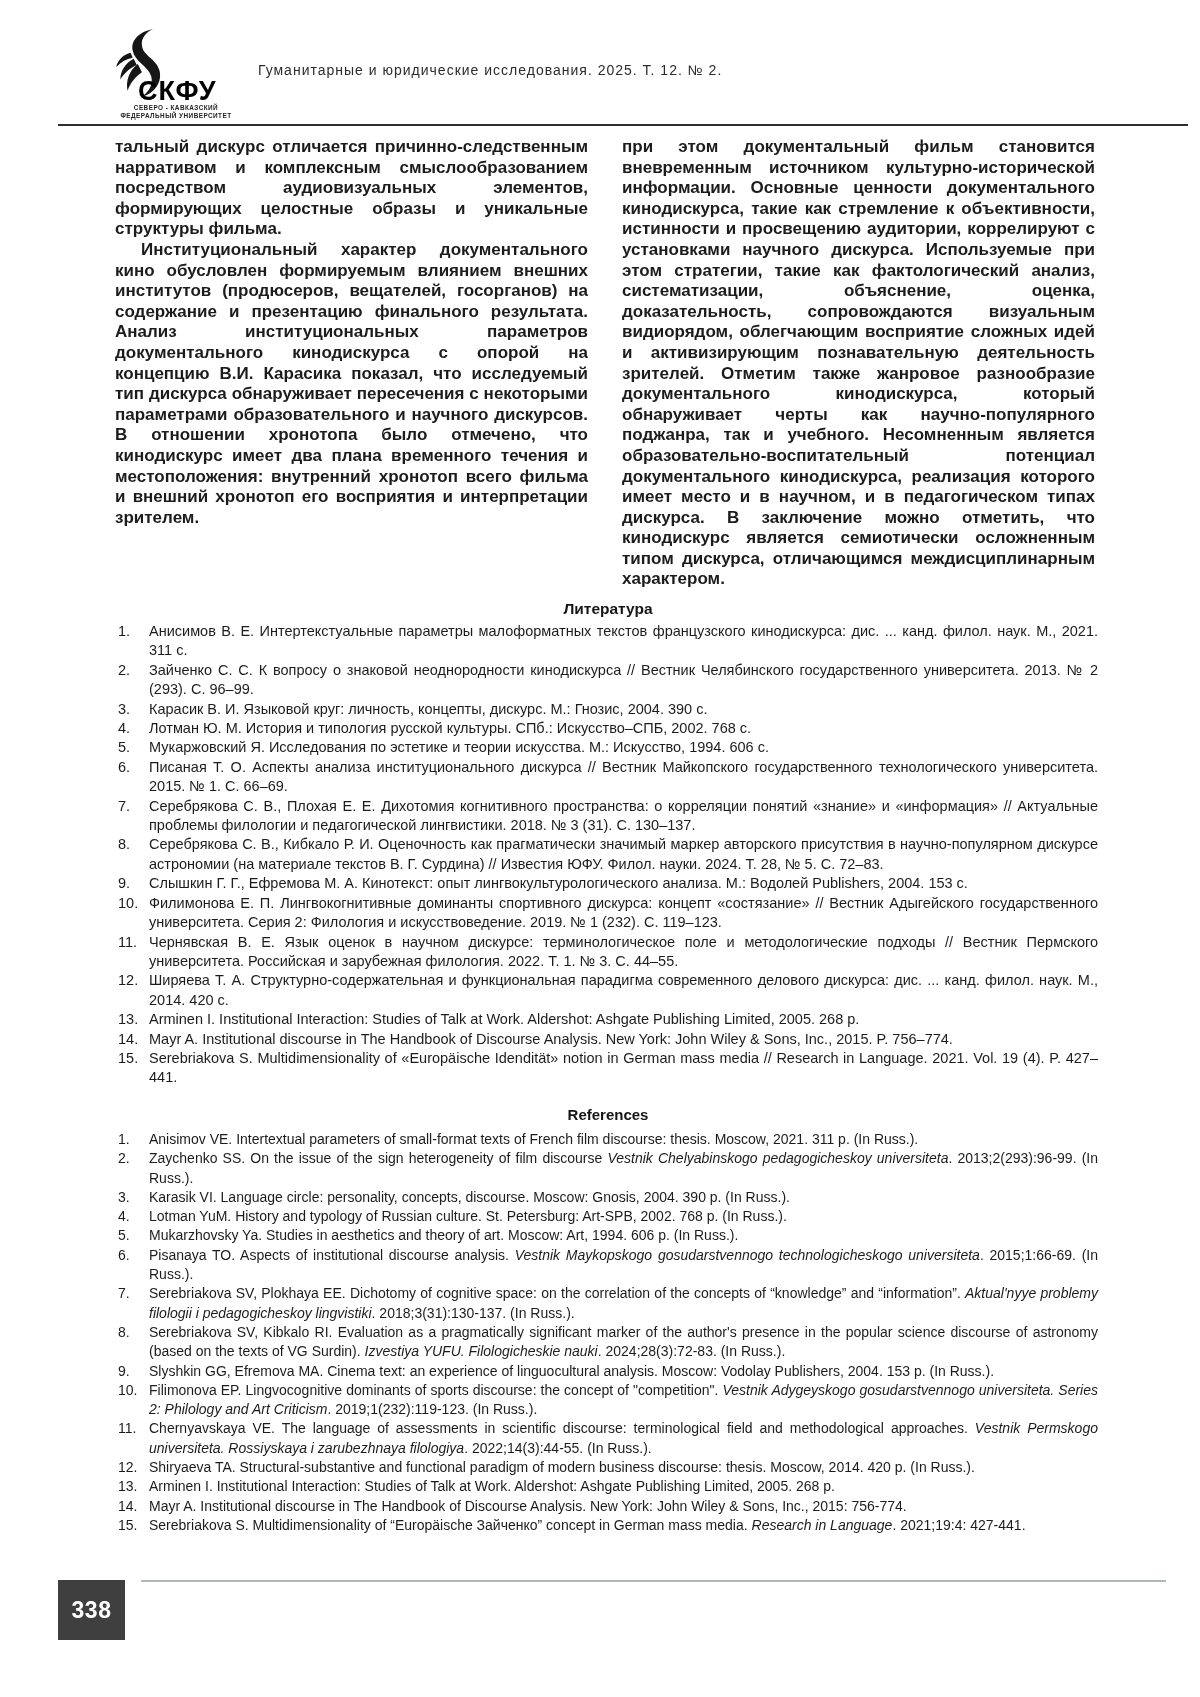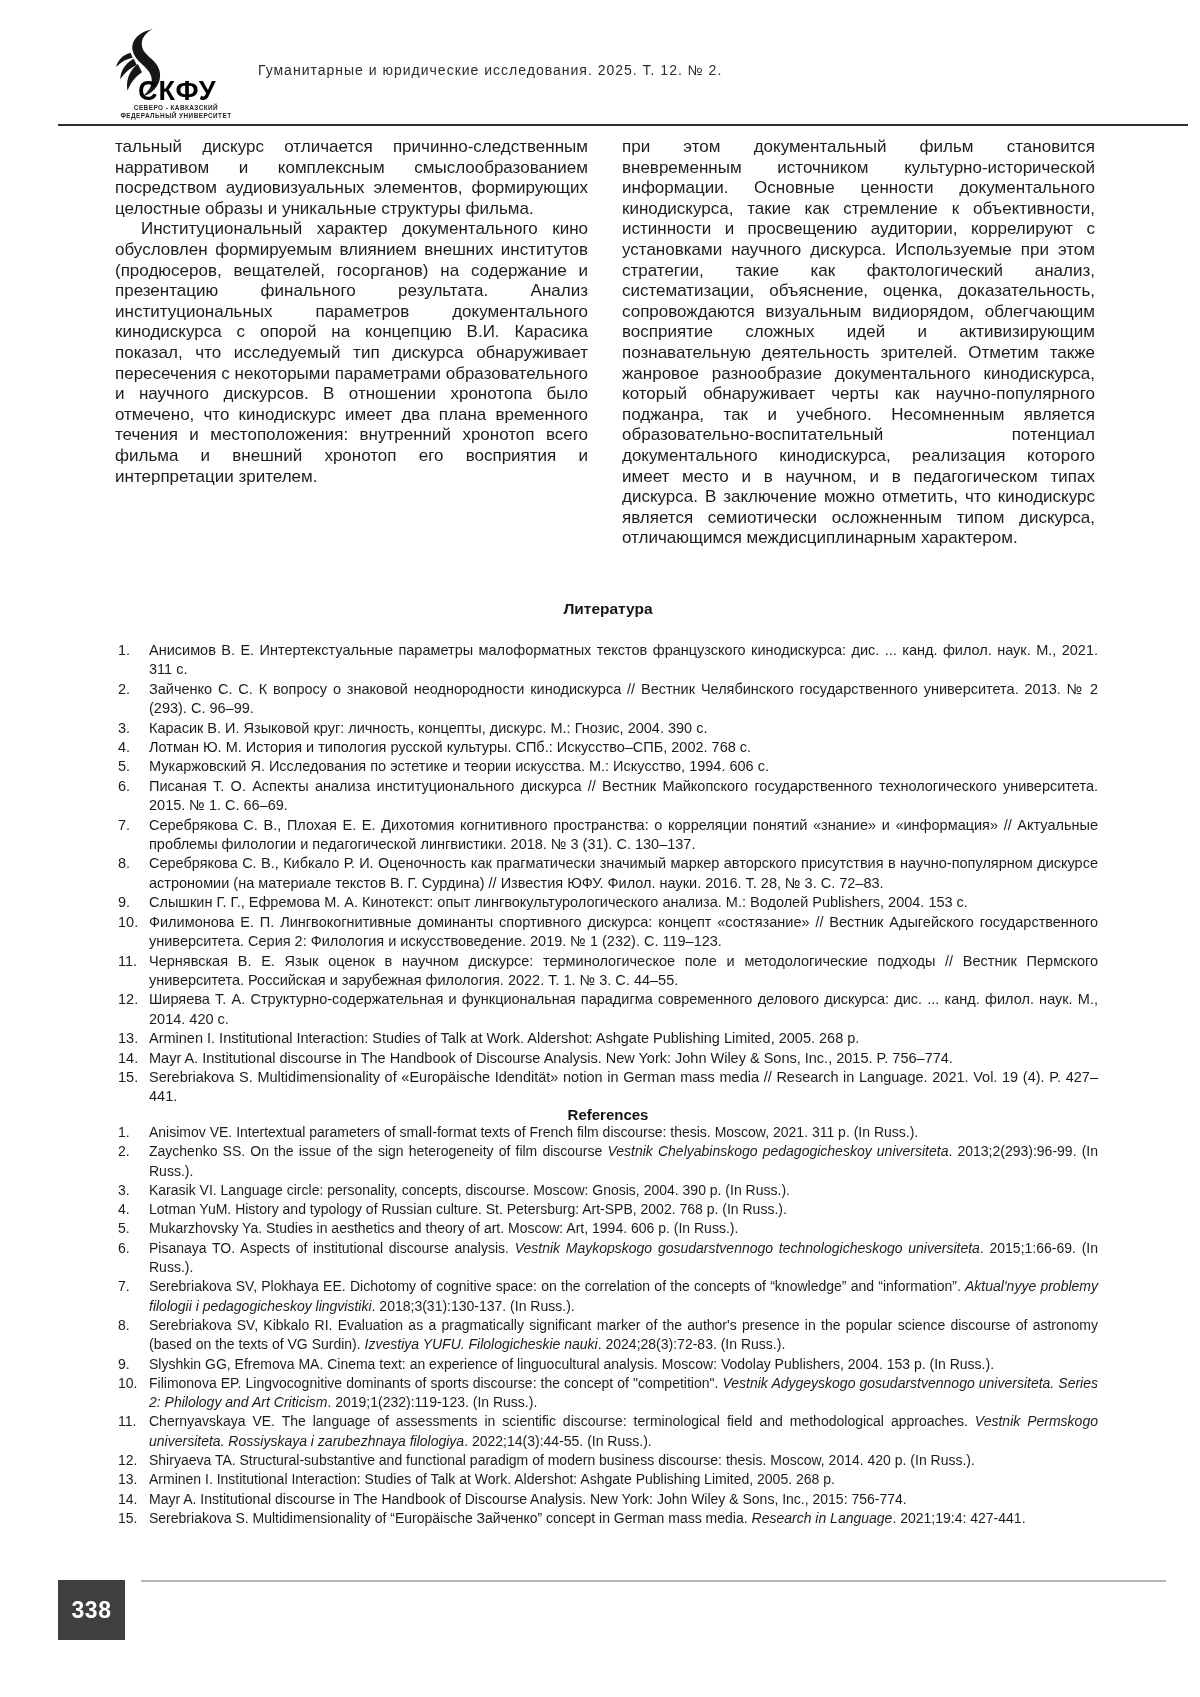--- a/index.html
+++ b/index.html
@@ -11,32 +11,32 @@
   }
   
   .logo { position:absolute; left:112px; top:28px; width:128px; height:92px; }
   .logo-mark { position:absolute; left:2px; top:0; }
   .logo-acronym { position:absolute; left:26px; top:48px; font-size:27px; font-weight:bold; letter-spacing:1px; color:#000000; }
   .logo-sub { position:absolute; left:-6px; top:76px; width:140px; text-align:center;
               font-size:6.4px; font-weight:bold; letter-spacing:0.45px; line-height:8px; color:#242424; }
   .journal-title { position:absolute; left:258px; top:62px; font-size:14px; letter-spacing:1px; color:#2b2b2b; white-space:nowrap; }
   .header-rule { position:absolute; left:58px; top:124px; width:1130px; height:2px; background:#2e2e2e; }
   
-  .columns { position:absolute; left:115px; top:137px; width:980px; height:414px; display:flex; gap:34px; }
+  .columns { position:absolute; left:115px; top:137px; width:980px; height:414px; display:flex; gap:34px;font-weight:bold; }
   .col { flex:1; font-size:17px; line-height:20.6px; text-align:justify; hyphens:auto; }
   .col p { text-indent:26px; }
   .col p.cont { text-indent:0; }
   
   .section { position:absolute; left:118px; width:980px; }
   .section-heading { text-align:center; font-weight:bold; color:#151515; }
   .lit { top:600px; }
-  .lit .section-heading { font-size:15.5px; margin-bottom:23px; }
+  .lit .section-heading { font-size:15.5px; margin-bottom:4px; }
   .lit .ref-list { font-size:14.5px; line-height:19.4px; }
   .refs { top:1106px; }
-  .refs .section-heading { font-size:15px; }
+  .refs .section-heading { font-size:15px; margin-bottom:7px; }
   .refs .ref-list { font-size:14px; line-height:19.3px; }
   .ref-item { display:flex; }
   .ref-num { flex:0 0 31px; }
   .ref-text { flex:1; text-align:justify; }
   .ref-text i { font-style:italic; }
   
   .footer { position:absolute; left:58px; top:1580px; width:1108px; display:flex; align-items:flex-start;gap:16px; }
   .page-number-box { width:67px; height:60px; background:var(--box,#3f3f3f); color:#fff;
                      display:flex; align-items:center; justify-content:center;
                      font-size:23px; font-weight:bold; letter-spacing:0.5px; }
@@ -101,21 +101,21 @@
         <div class="ref-item">
           <span class="ref-num">6.</span>
           <span class="ref-text"><span>Писаная Т. О. Аспекты анализа институционального дискурса // Вестник Майкопского государственного технологического университета. 2015. № 1. С. 66–69.</span></span>
         </div>
         <div class="ref-item">
           <span class="ref-num">7.</span>
           <span class="ref-text"><span>Серебрякова С. В., Плохая Е. Е. Дихотомия когнитивного пространства: о корреляции понятий «знание» и «информация» // Актуальные проблемы филологии и педагогической лингвистики. 2018. № 3 (31). С. 130–137.</span></span>
         </div>
         <div class="ref-item">
           <span class="ref-num">8.</span>
-          <span class="ref-text"><span>Серебрякова С. В., Кибкало Р. И. Оценочность как прагматически значимый маркер авторского присутствия в научно-популярном дискурсе астрономии (на материале текстов В. Г. Сурдина) // Известия ЮФУ. Филол. науки. 2016. Т. 28, № 3. С. 72–83.</span></span>
+          <span class="ref-text"><span>Серебрякова С. В., Кибкало Р. И. Оценочность как прагматически значимый маркер авторского присутствия в научно-популярном дискурсе астрономии (на материале текстов В. Г. Сурдина) // Известия ЮФУ. Филол. науки. 2024. Т. 28, № 5. С. 72–83.</span></span>
         </div>
         <div class="ref-item">
           <span class="ref-num">9.</span>
           <span class="ref-text"><span>Слышкин Г. Г., Ефремова М. А. Кинотекст: опыт лингвокультурологического анализа. М.: Водолей Publishers, 2004. 153 с.</span></span>
         </div>
         <div class="ref-item">
           <span class="ref-num">10.</span>
           <span class="ref-text"><span>Филимонова Е. П. Лингвокогнитивные доминанты спортивного дискурса: концепт «состязание» // Вестник Адыгейского государственного университета. Серия 2: Филология и искусствоведение. 2019. № 1 (232). С. 119–123.</span></span>
         </div>
         <div class="ref-item">

